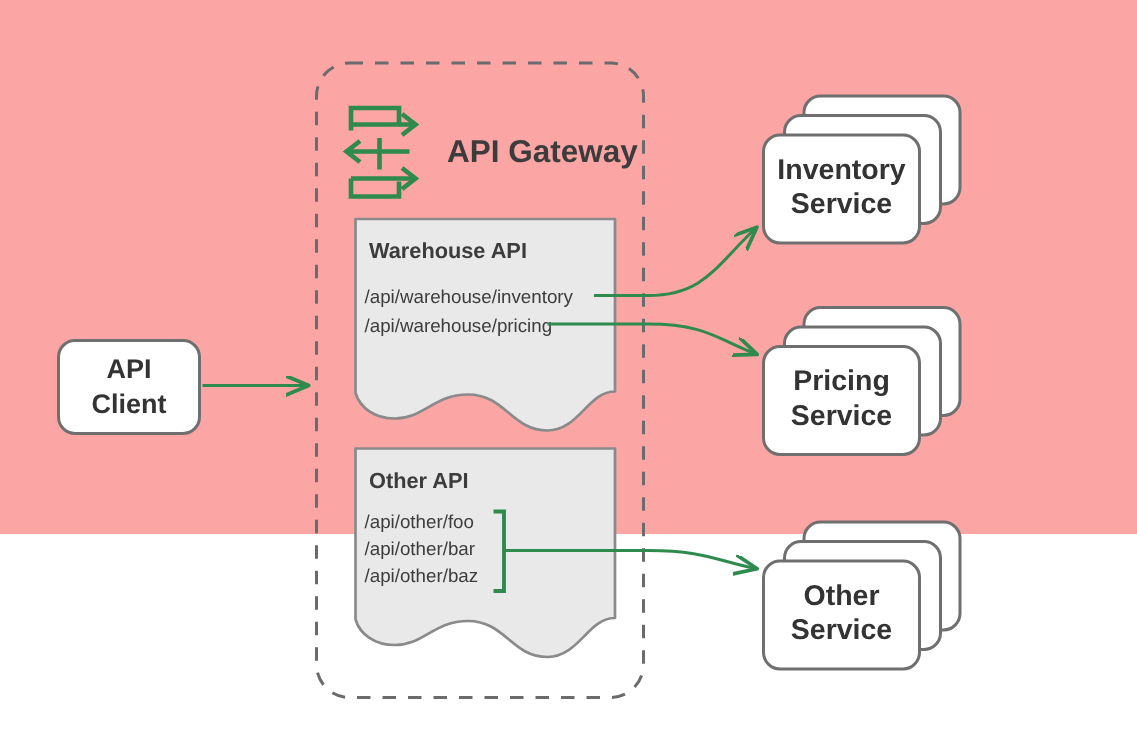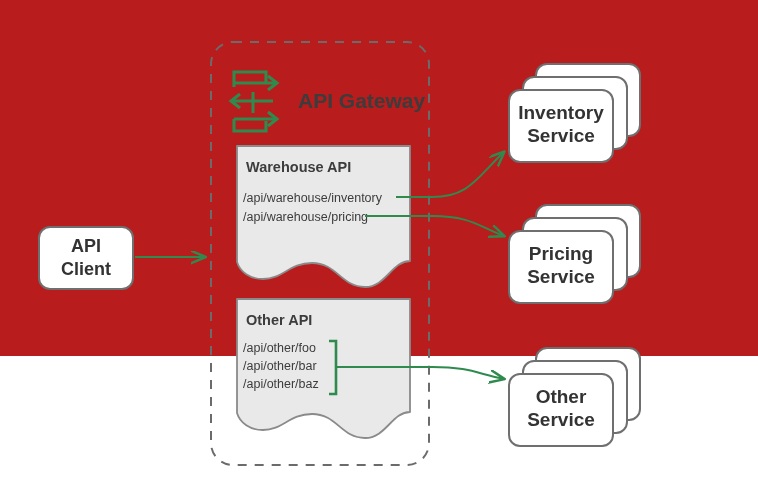--- a/index.html
+++ b/index.html
@@ -11,21 +11,21 @@
   body {
     font-family: "Liberation Sans", sans-serif;
     width: 758px;
     height: 500px;
     overflow: hidden;
   }
   #diagram-root {
     position: relative;
     width: 758px;
     height: 356px;
-    background: #b91c1c;
+    background: #fca5a5;
     text-align: center;
   }
   #diagram-svg {
     position: absolute;
     top: 0;
     left: 0;
     width: 758px;
     height: 500px;
   }
   .svc-label {

